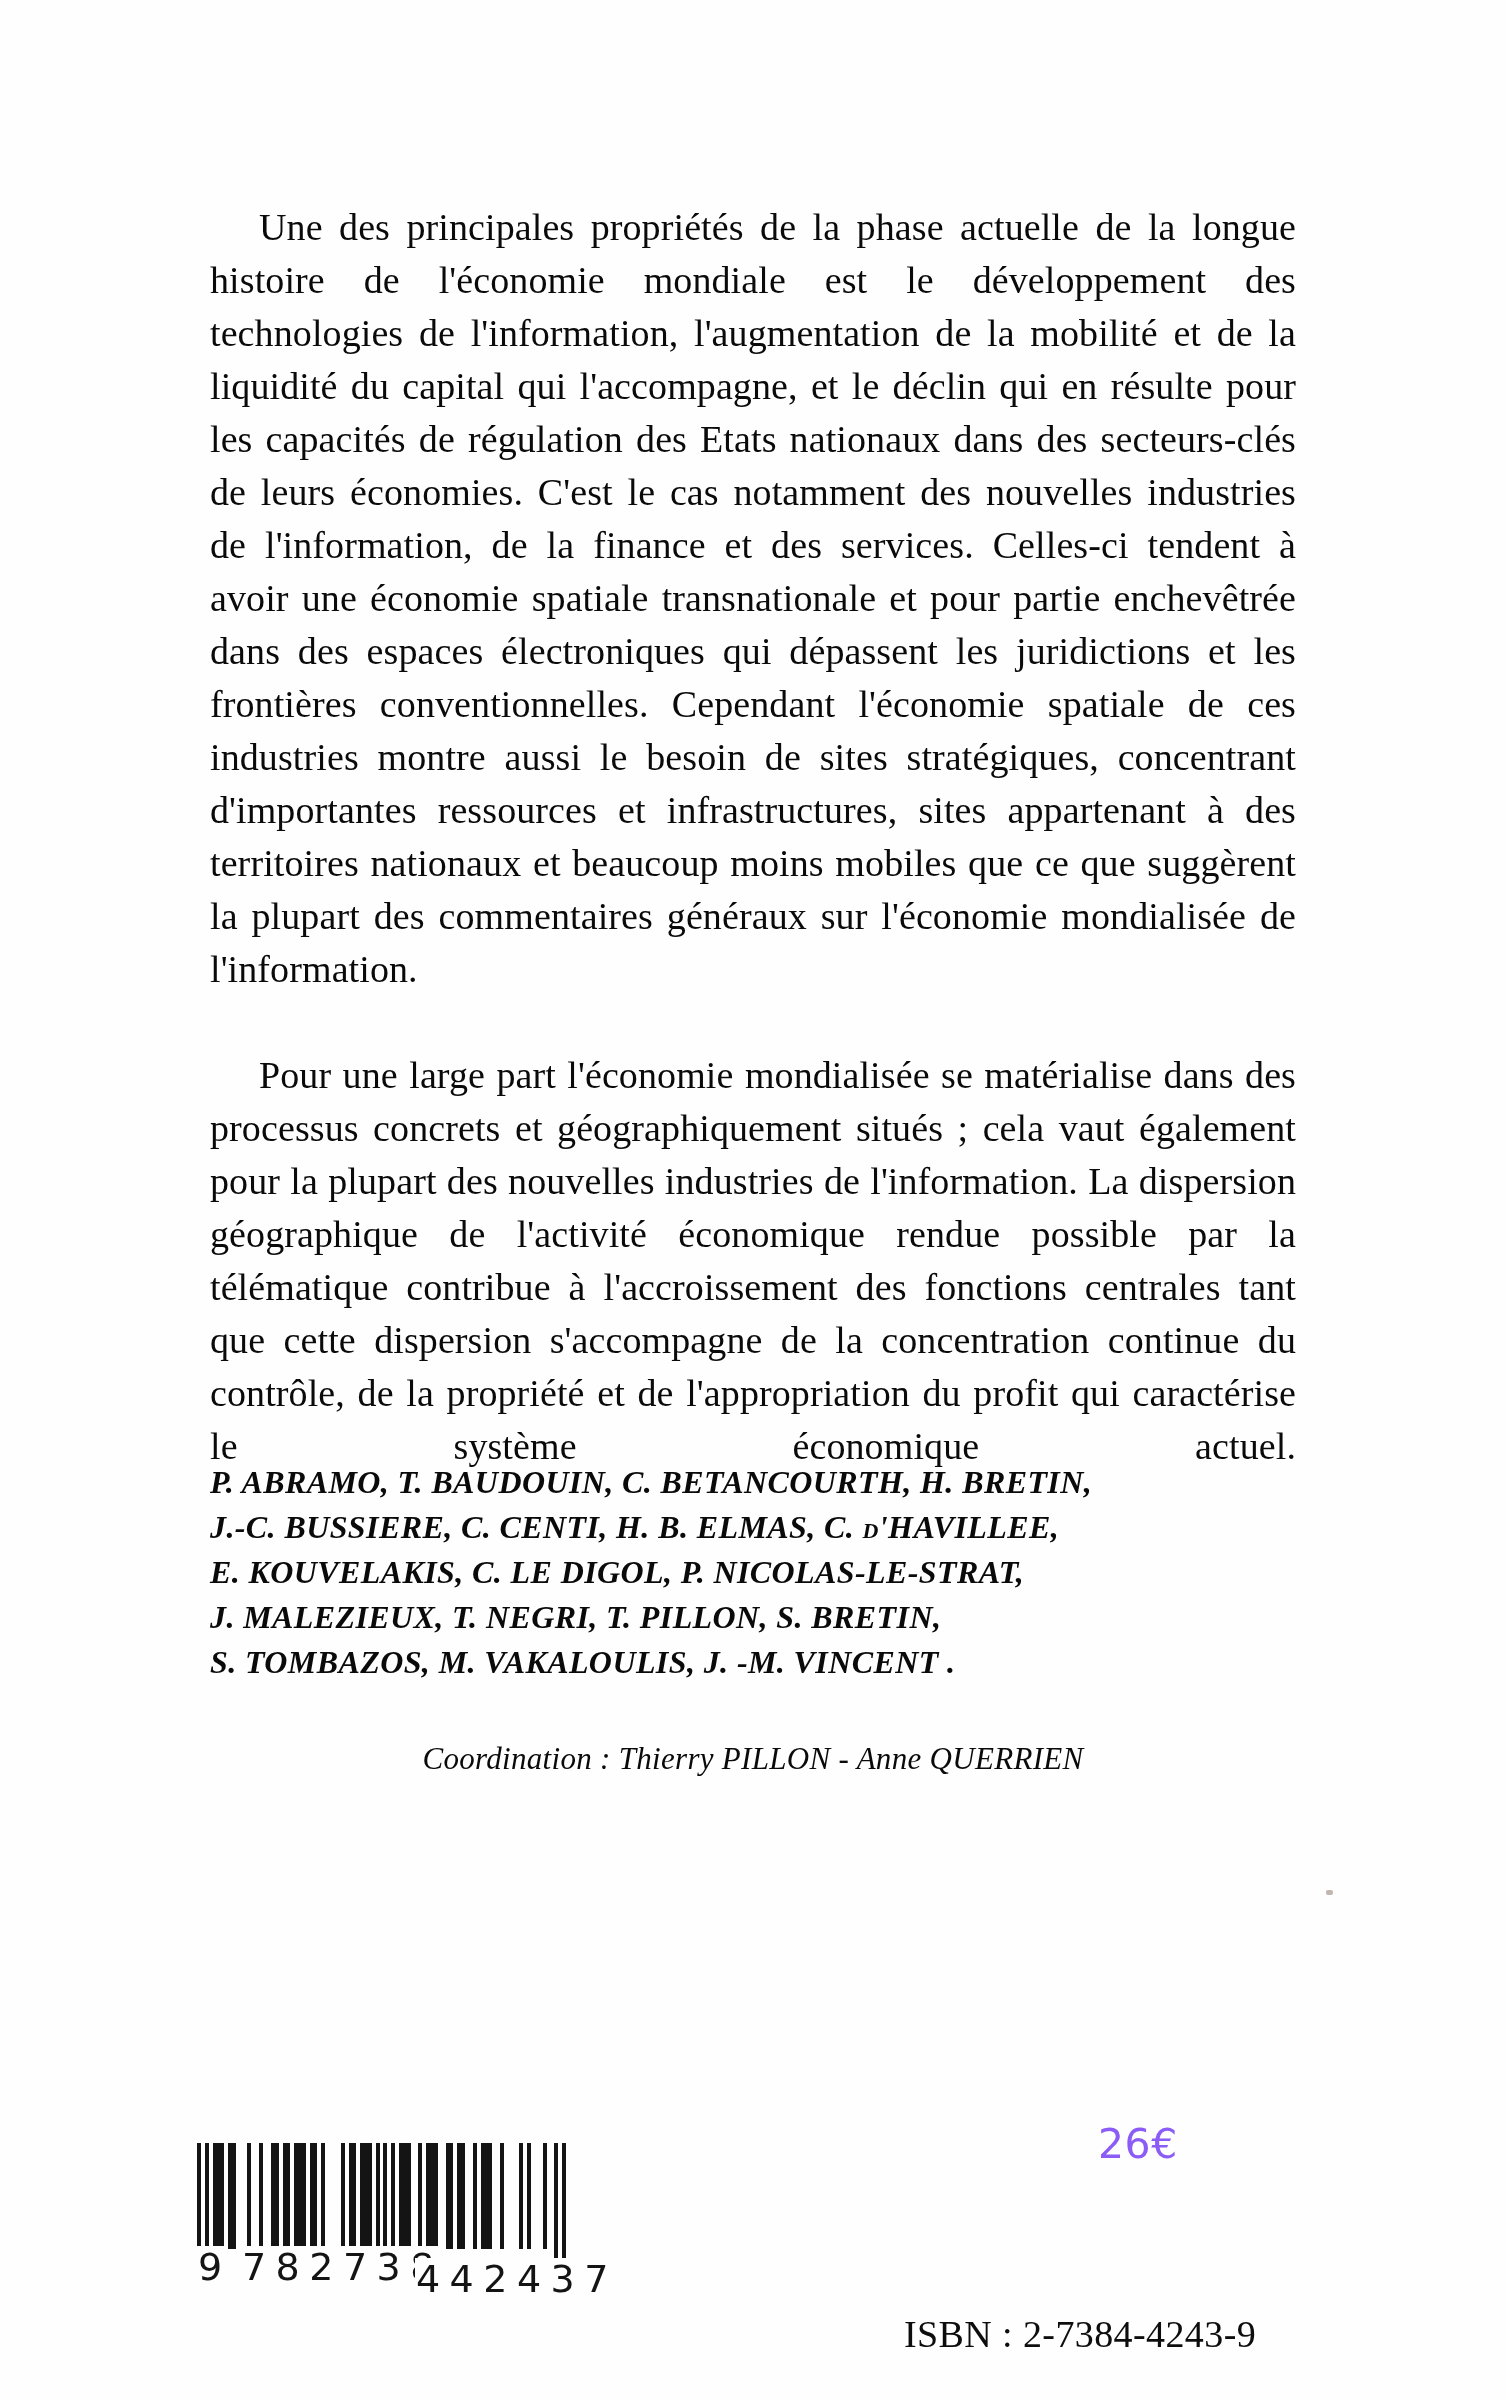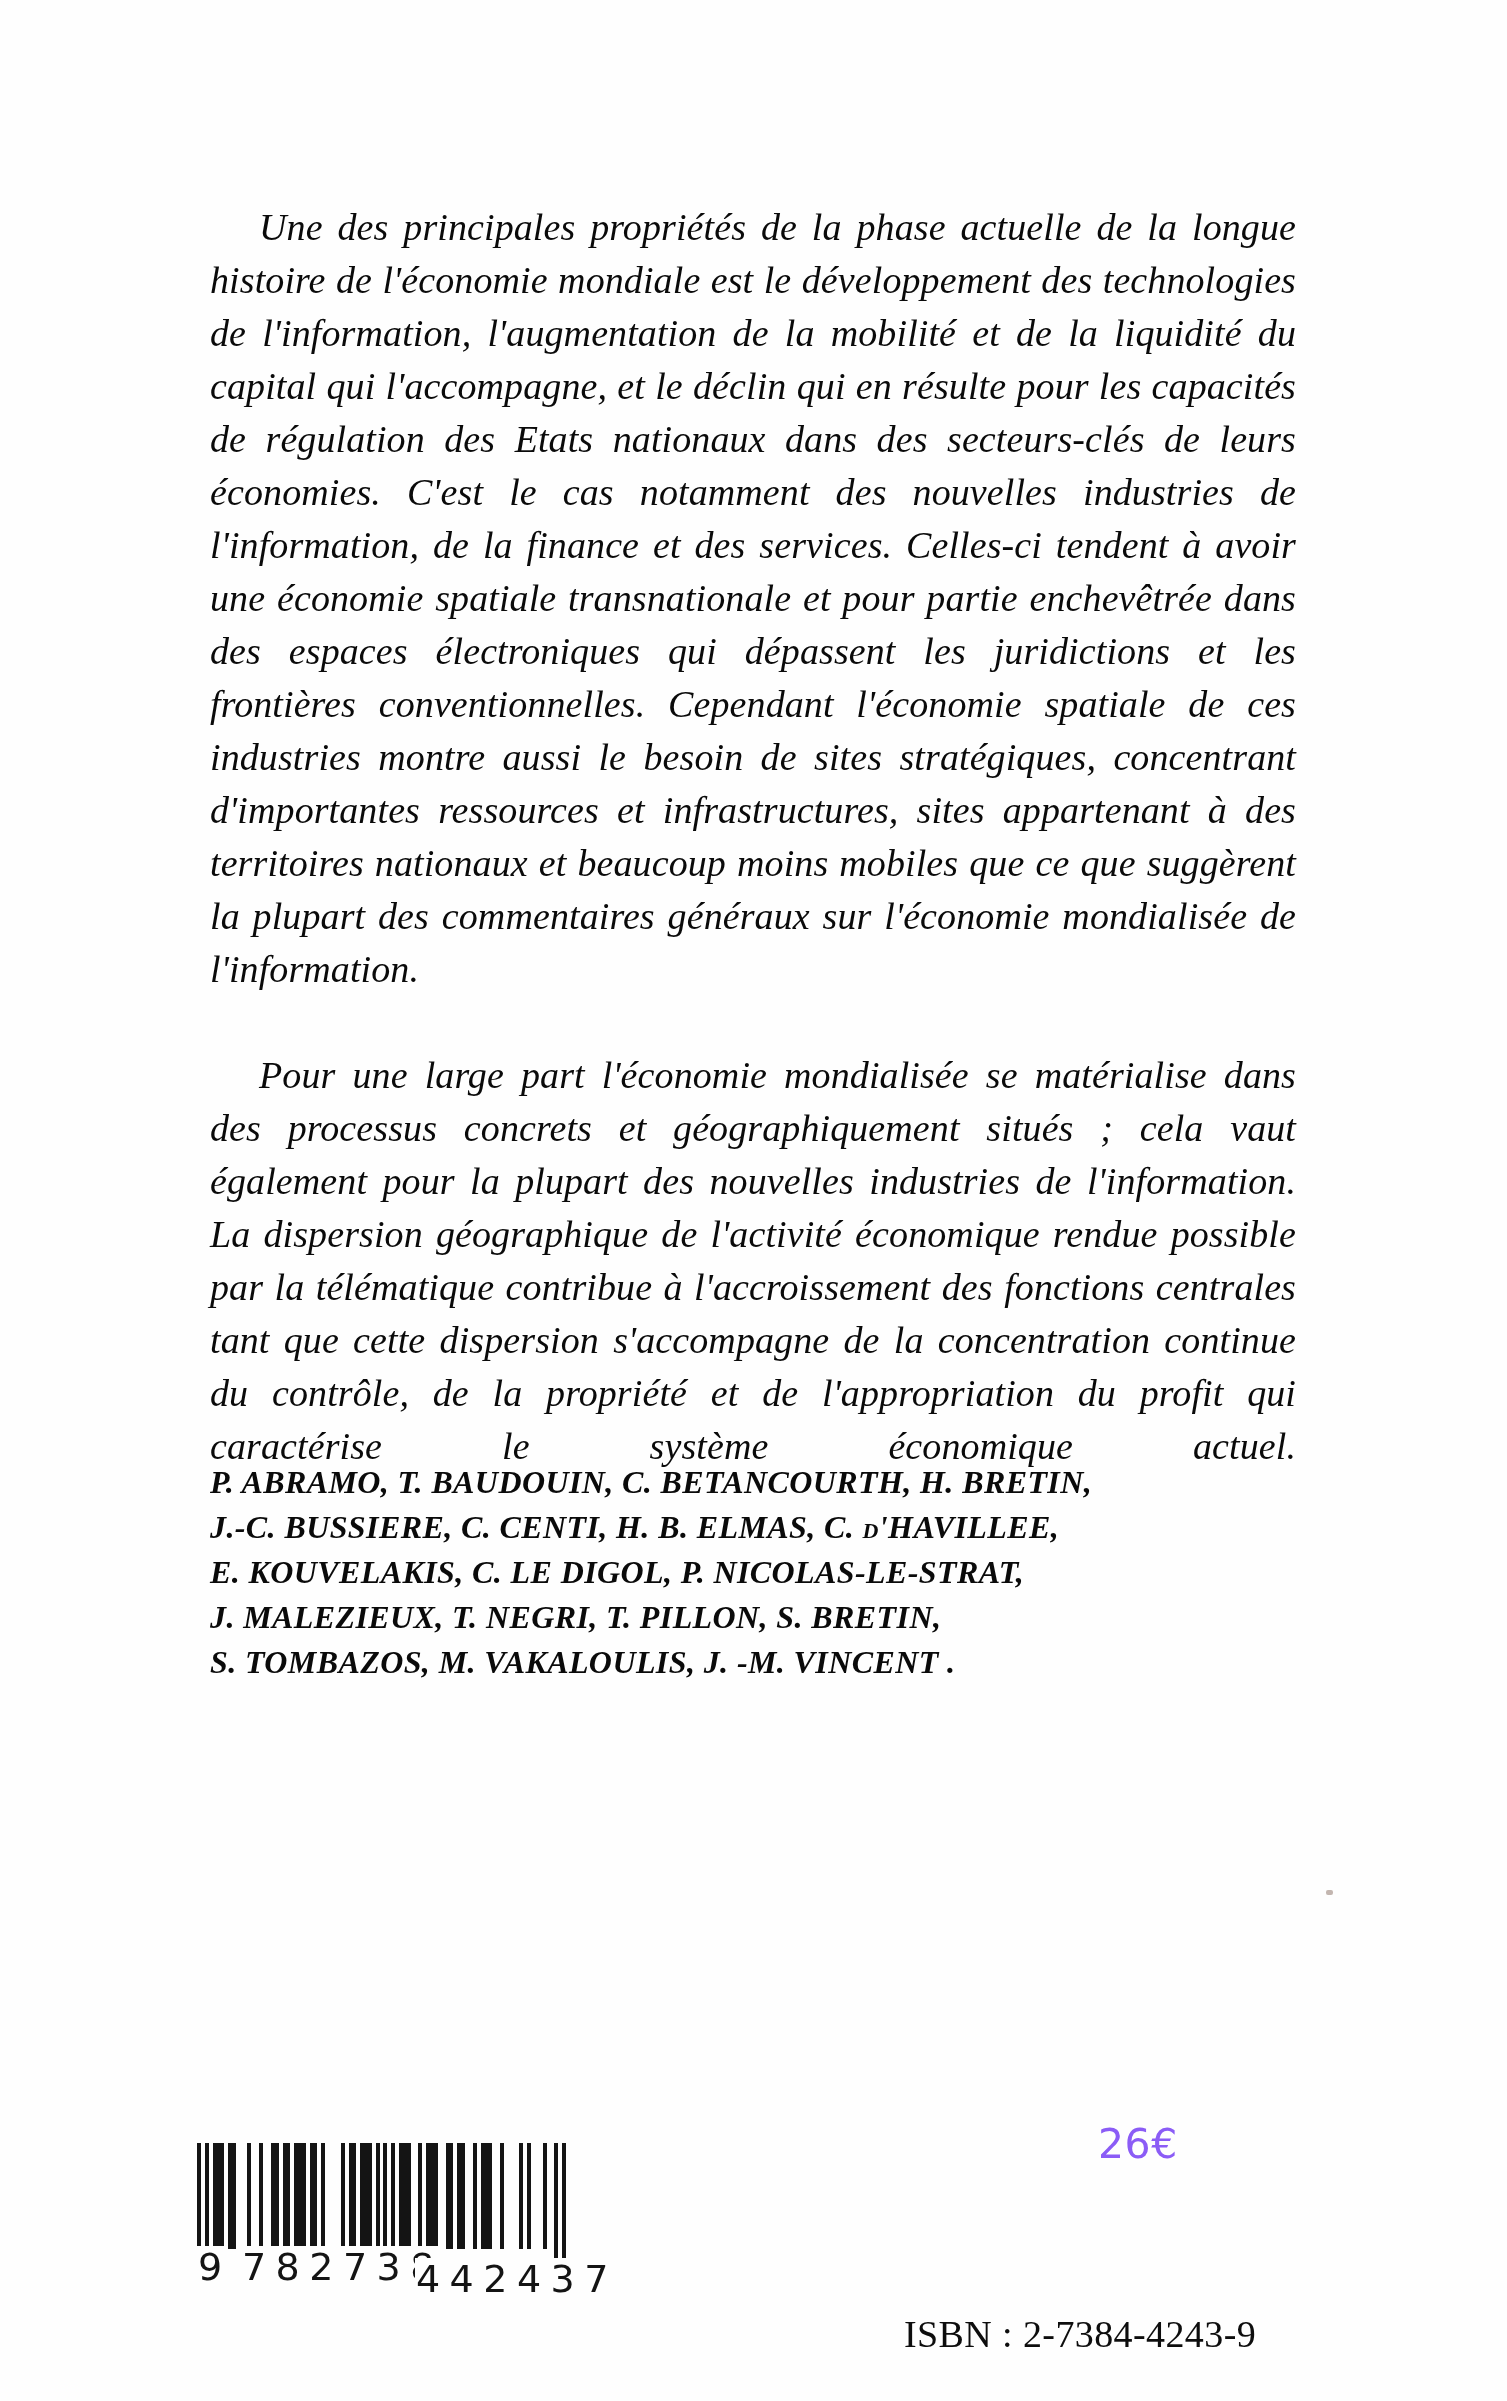--- a/index.html
+++ b/index.html
@@ -33,21 +33,20 @@
 
   .para {
     margin: 0;
     text-align: justify;
     text-justify: inter-word;
     font-size: 38px;
     line-height: 53px;
     letter-spacing: 0.1px;
     word-spacing: 0.5px;
     text-indent: 49px;
-    font-style: italic;
     -webkit-font-smoothing: none;
   }
   .para + .para {
     margin-top: 0px;
   }
   
   .para::after {
     content: "";
     display: inline-block;
     width: 100%;
@@ -166,20 +165,21 @@
   </div>
 
   <div class="credits">
     <div class="credit-line">P. ABRAMO, T. BAUDOUIN, C. BETANCOURTH, H. BRETIN,</div>
     <div class="credit-line">J.-C. BUSSIERE, C. CENTI, H. B. ELMAS, C. d'HAVILLEE,</div>
     <div class="credit-line">E. KOUVELAKIS, C. LE DIGOL, P. NICOLAS-LE-STRAT,</div>
     <div class="credit-line">J. MALEZIEUX, T. NEGRI, T. PILLON, S. BRETIN,</div>
     <div class="credit-line">S. TOMBAZOS, M. VAKALOULIS, J. -M. VINCENT .</div>
   </div>
 
+  <div class="coordination">Coordination : Thierry PILLON - Anne QUERRIEN</div>
 
   <div class="speck"></div>
 
   <div class="barcode-wrap">
     <div class="barcode-bars" id="barcode-bars">
         <span style="width: 3.9px; height: 131px;"></span>
         <span style="width: 3.9px; height: 131px; background: transparent;"></span>
         <span style="width: 3.9px; height: 131px;"></span>
         <span style="width: 3.9px; height: 106px; background: transparent;"></span>
         <span style="width: 11.6px; height: 106px;"></span>

